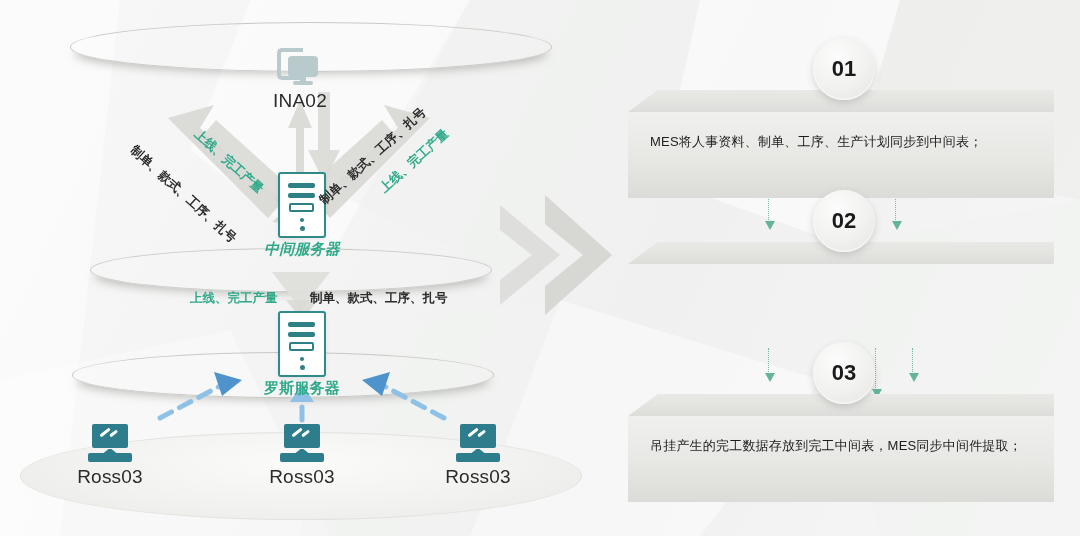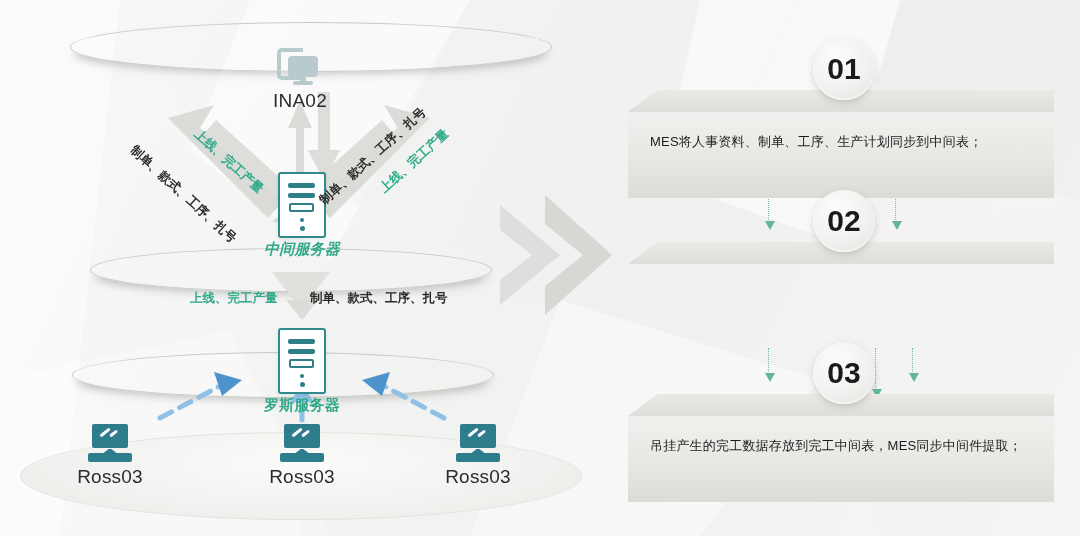--- a/index.html
+++ b/index.html
@@ -69,21 +69,21 @@
      clip-path:polygon(7% 0,100% 0,100% 100%,0 100%);}
   .step .body{height:86px;
      background:linear-gradient(180deg,#f0f0ee 0%,#e7e7e4 55%,#dbdbd8 100%);
      position:relative;}
   .step .txt{position:absolute;left:22px;right:18px;top:17px;
      font-size:13px;line-height:25px;color:#1d1d1d;letter-spacing:.2px;}
   .badge{position:absolute;width:62px;height:62px;border-radius:50%;
      background:radial-gradient(circle at 38% 30%,#fcfcfc 0%,#f1f1ef 55%,#e2e2df 100%);
      box-shadow:0 3px 7px rgba(120,120,115,.28), inset 0 -1px 2px rgba(255,255,255,.9);
      display:flex;align-items:center;justify-content:center;
-     font-size:30px;font-weight:bold;color:#1a1a1a;z-index:5;}
+     font-size:22px;font-weight:bold;color:#1a1a1a;z-index:5;}
 
   .vdot{position:absolute;width:1px;border-left:1.6px dotted #77b9a5;}
   .vdot::after{content:"";position:absolute;left:-4px;bottom:-8px;
      border-left:5px solid transparent;border-right:5px solid transparent;
      border-top:9px solid #63b49c;}
 </style>
 </head>
 <body>
 
 <div id="stage">
@@ -151,21 +151,21 @@
       <div class="srvicon">
         <i class="b1"></i>
           <i class="b2"></i>
           <i class="b3"></i>
           <i class="d1"></i>
           <i class="d2"></i>
       </div>
       <div class="cap teal">中间服务器</div>
     </div>
 
-    <div class="node" style="left:250px;top:328px;width:104px;font-family:Liberation Serif, serif;">
+    <div class="node" style="left:250px;top:311px;width:104px;font-family:Liberation Serif, serif;">
       <div class="srvicon">
         <i class="b1"></i>
           <i class="b2"></i>
           <i class="b3"></i>
           <i class="d1"></i>
           <i class="d2"></i>
       </div>
       <div class="cap teal">罗斯服务器</div>
     </div>
 

